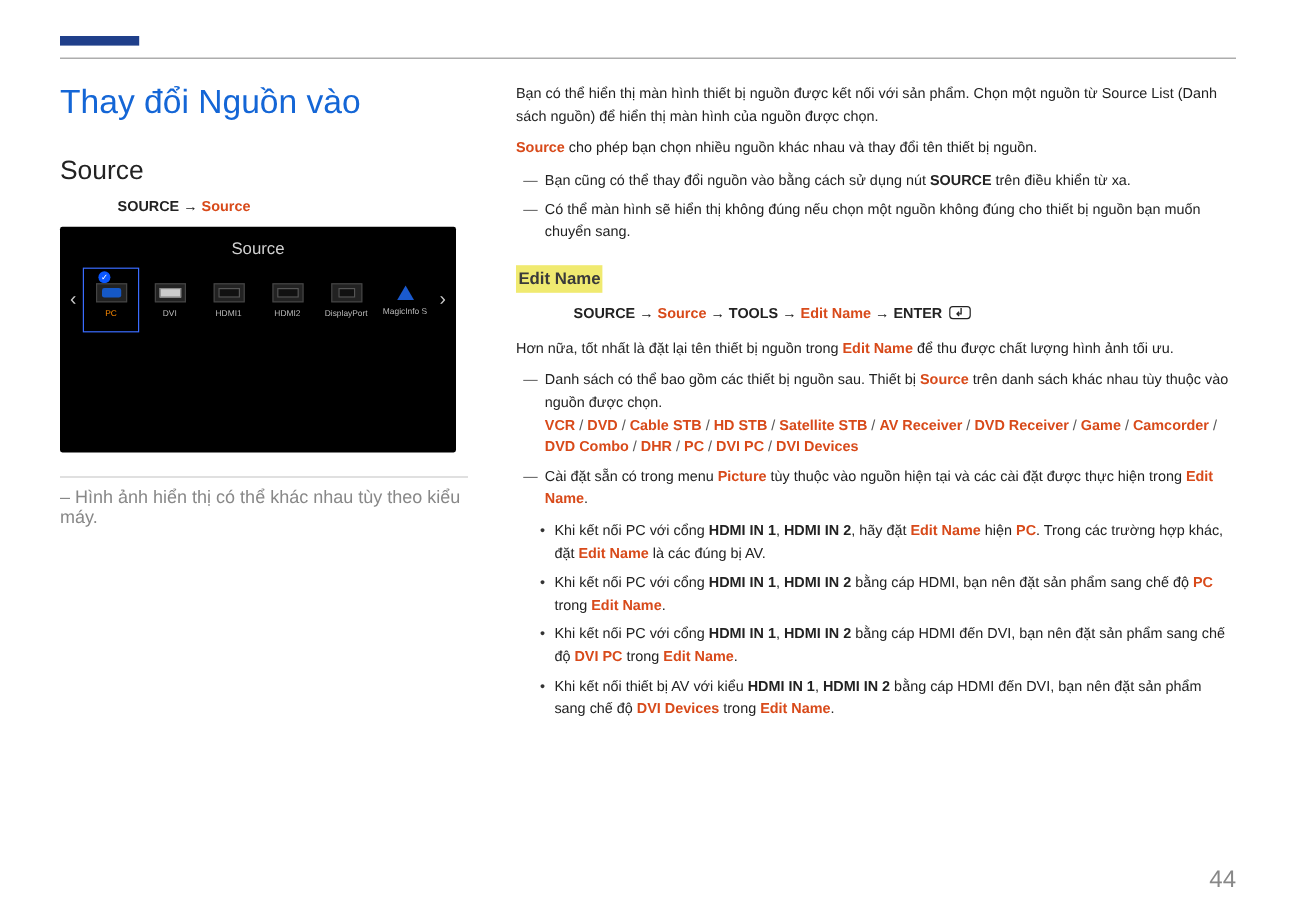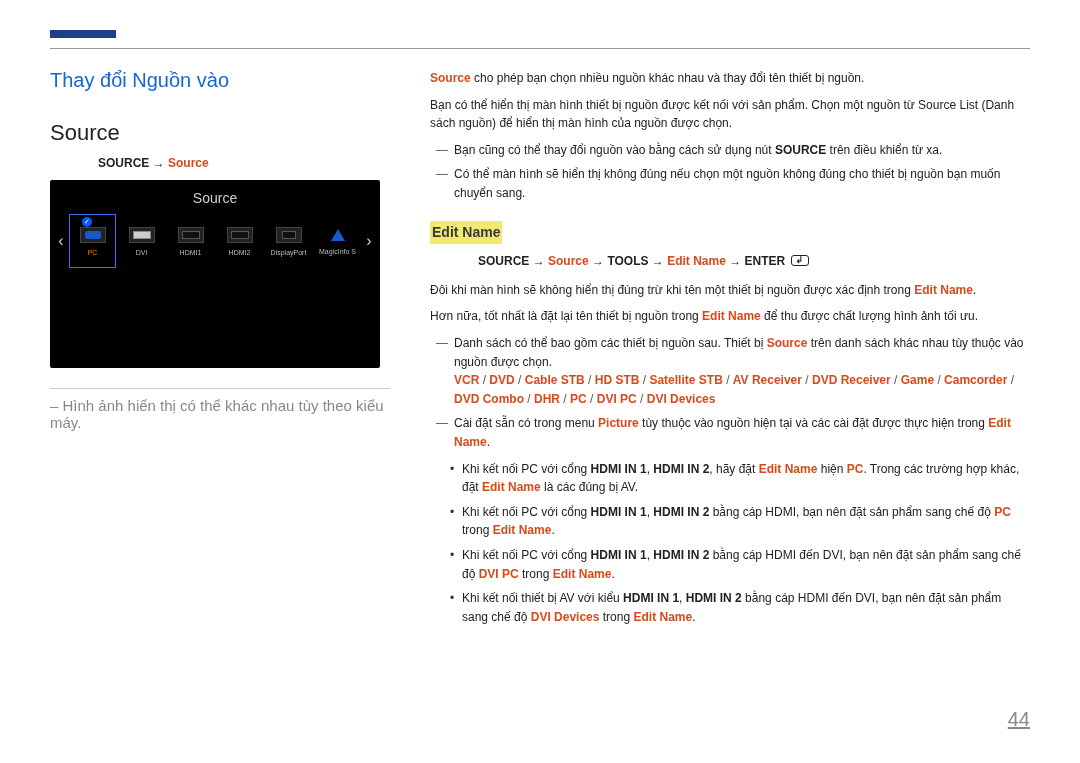--- a/index.html
+++ b/index.html
@@ -7,21 +7,21 @@
   body { position: relative; }
 
   .page { padding: 30px 50px 20px 50px; }
   .top-accent { width: 66px; height: 8px; background: #1f3f8a; margin-bottom: 10px; }
   hr.hdr { border: none; border-top: 1px solid #999; margin-bottom: 20px; }
 
   .columns { display: flex; gap: 40px; }
   .left-col { width: 340px; flex-shrink: 0; }
   .right-col { flex: 1; font-size: 12px; line-height: 1.55; }
 
-  h1.page-title { color: #1466d6; font-size: 20px; font-weight: 400; margin-bottom: 28px; }
+  h1.page-title { color: #1466d6; font-size: 28px; font-weight: 400; margin-bottom: 28px; }
   h2.sect-title { color: #222; font-size: 22px; font-weight: 400; margin-bottom: 10px; }
   .path { font-size: 12px; font-weight: bold; margin-bottom: 10px; margin-left: 48px; }
   .path .red { color: #d84a1a; }
   .arrow { font-weight: 400; }
 
   .osd {
     background: #000; color: #fff; width: 330px; height: 188px; border-radius: 2px;
     display: flex; flex-direction: column; align-items: stretch; padding: 6px 0 0 0;
     margin-bottom: 20px;
   }
@@ -68,21 +68,21 @@
   h3.sub { display: inline-block; background: #f0ea70; padding: 1px 2px; color: #3a3a3a; font-size: 14px; font-weight: 600; margin: 10px 0 8px; }
 
   .enter-icon {
     display: inline-block; width: 18px; height: 11px; border: 1px solid #222; border-radius: 3px;
     position: relative; top: 1px; margin-left: 2px;
   }
   .enter-icon::before {
     content: "↲"; position: absolute; font-size: 9px; left: 4px; top: -2px; color: #222;
   }
 
-  .page-num { position: absolute; right: 50px; bottom: 32px; font-size: 20px; color: #888; text-decoration: underline; }
+  .page-num { position: absolute; right: 50px; bottom: 18px; font-size: 20px; color: #888; }
 </style>
 </head>
 <body>
 
 <div class="page">
   <div class="top-accent"></div>
   <hr class="hdr">
 
   <div class="columns">
     <div class="left-col">
@@ -139,34 +139,33 @@
           </div>
           <div class="osd-nav">›</div>
         </div>
       </div>
 
       <hr class="fine">
       <div class="left-note">– Hình ảnh hiển thị có thể khác nhau tùy theo kiểu máy.</div>
     </div>
 
     <div class="right-col">
+      <p>Bạn có thể hiển thị màn hình thiết bị nguồn được kết nối với sản phẩm. Chọn một nguồn từ Source List (Danh sách nguồn) để hiển thị màn hình của nguồn được chọn.</p>
       <p><span class="rc bold">Source</span><span> cho phép bạn chọn nhiều nguồn khác nhau và thay đổi tên thiết bị nguồn.</span></p>
-      <p>Bạn có thể hiển thị màn hình thiết bị nguồn được kết nối với sản phẩm. Chọn một nguồn từ Source List (Danh sách nguồn) để hiển thị màn hình của nguồn được chọn.</p>
       <ul class="dash-list">
         <li><span>Bạn cũng có thể thay đổi nguồn vào bằng cách sử dụng nút </span><span class="bold">SOURCE</span><span> trên điều khiển từ xa.</span></li>
         <li>Có thể màn hình sẽ hiển thị không đúng nếu chọn một nguồn không đúng cho thiết bị nguồn bạn muốn chuyển sang.</li>
       </ul>
 
       <h3 class="sub">Edit Name</h3>
 
       <div class="path">
         <span class="bold">SOURCE</span><span class="arrow"> → </span><span class="red">Source</span><span class="arrow"> → </span><span class="bold">TOOLS</span><span class="arrow"> → </span><span class="red">Edit Name</span><span class="arrow"> → </span><span class="bold">ENTER</span> <span class="enter-icon"></span>
       </div>
 
-      <p><span>Đôi khi màn hình sẽ không hiển thị đúng trừ khi tên một thiết bị nguồn được xác định trong </span><span class="rc bold">Edit Name</span><span>.</span></p>
       <p><span>Hơn nữa, tốt nhất là đặt lại tên thiết bị nguồn trong </span><span class="rc bold">Edit Name</span><span> để thu được chất lượng hình ảnh tối ưu.</span></p>
 
       <ul class="dash-list">
         <li>
           <span>Danh sách có thể bao gồm các thiết bị nguồn sau. Thiết bị </span><span class="rc bold">Source</span><span> trên danh sách khác nhau tùy thuộc vào nguồn được chọn.</span>
           <div class="device-line" id="device-line"><span>VCR</span><span class="sep2"> / </span><span>DVD</span><span class="sep2"> / </span><span>Cable STB</span><span class="sep2"> / </span><span>HD STB</span><span class="sep2"> / </span><span>Satellite STB</span><span class="sep2"> / </span><span>AV Receiver</span><span class="sep2"> / </span><span>DVD Receiver</span><span class="sep2"> / </span><span>Game</span><span class="sep2"> / </span><span>Camcorder</span><span class="sep2"> / </span><span>DVD Combo</span><span class="sep2"> / </span><span>DHR</span><span class="sep2"> / </span><span>PC</span><span class="sep2"> / </span><span>DVI PC</span><span class="sep2"> / </span><span>DVI Devices</span></div>
         </li>
         <li><span>Cài đặt sẵn có trong menu </span><span class="rc bold">Picture</span><span> tùy thuộc vào nguồn hiện tại và các cài đặt được thực hiện trong </span><span class="rc bold">Edit Name</span><span>.</span></li>
       </ul>
 

